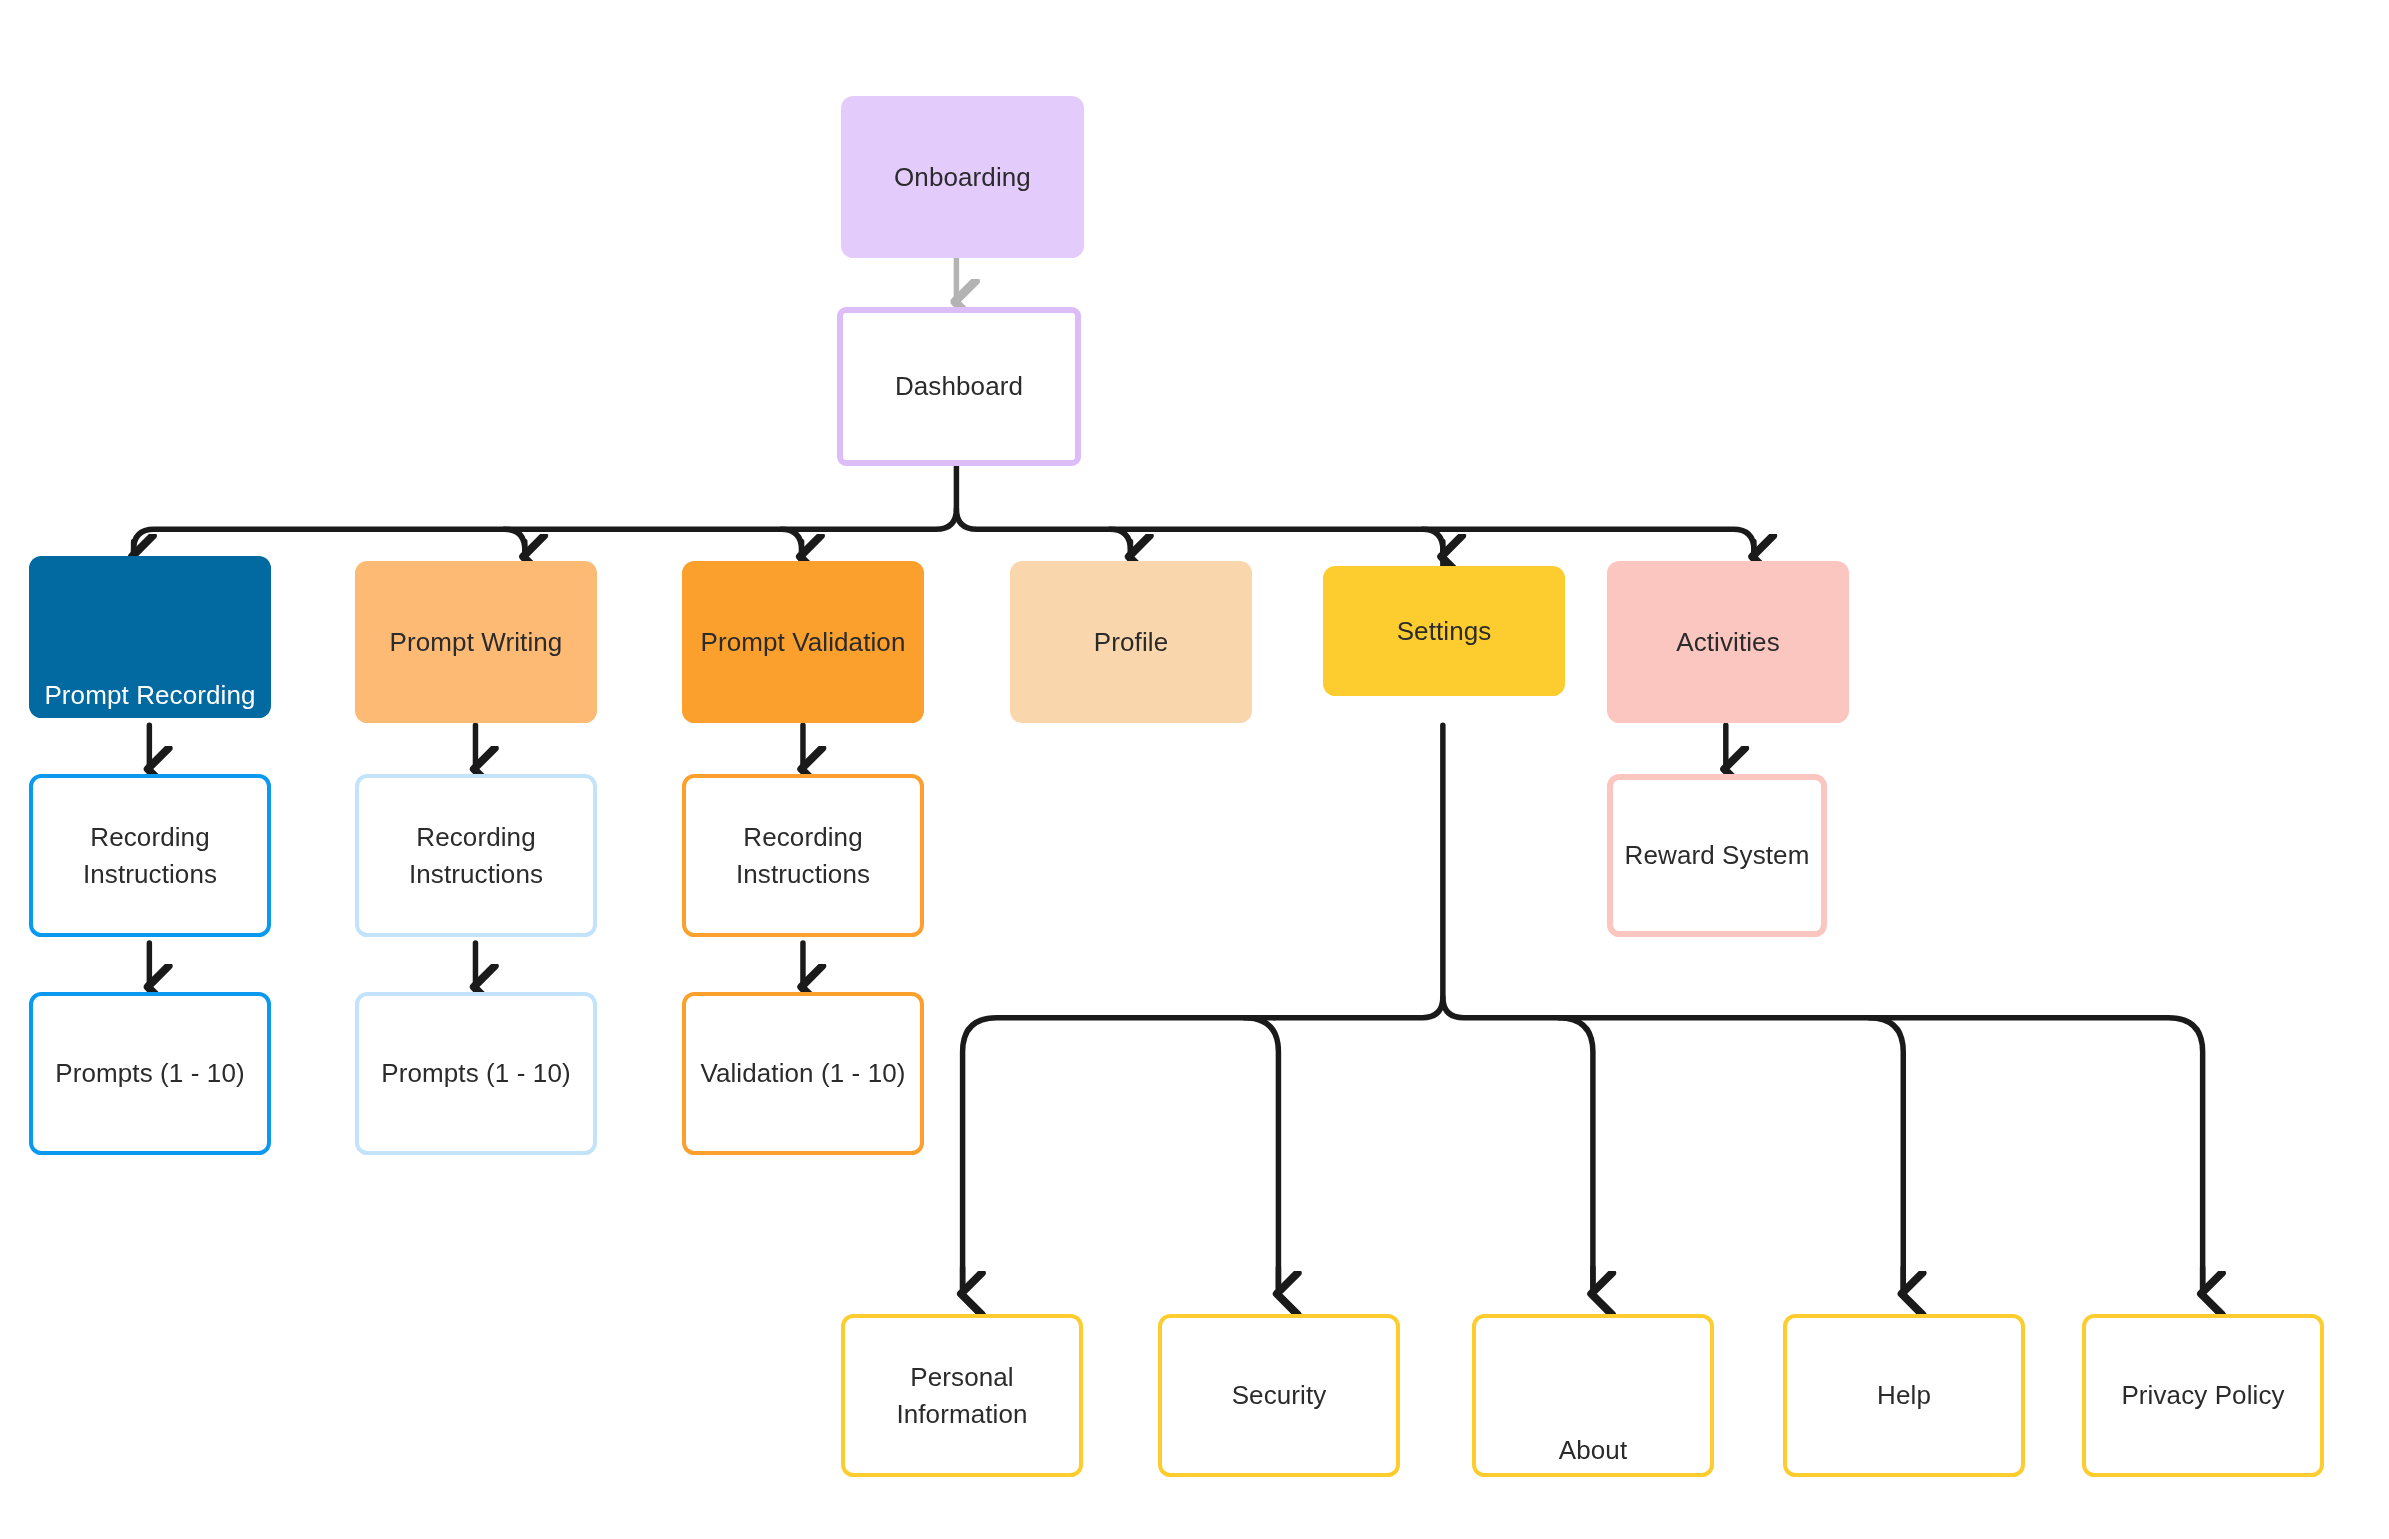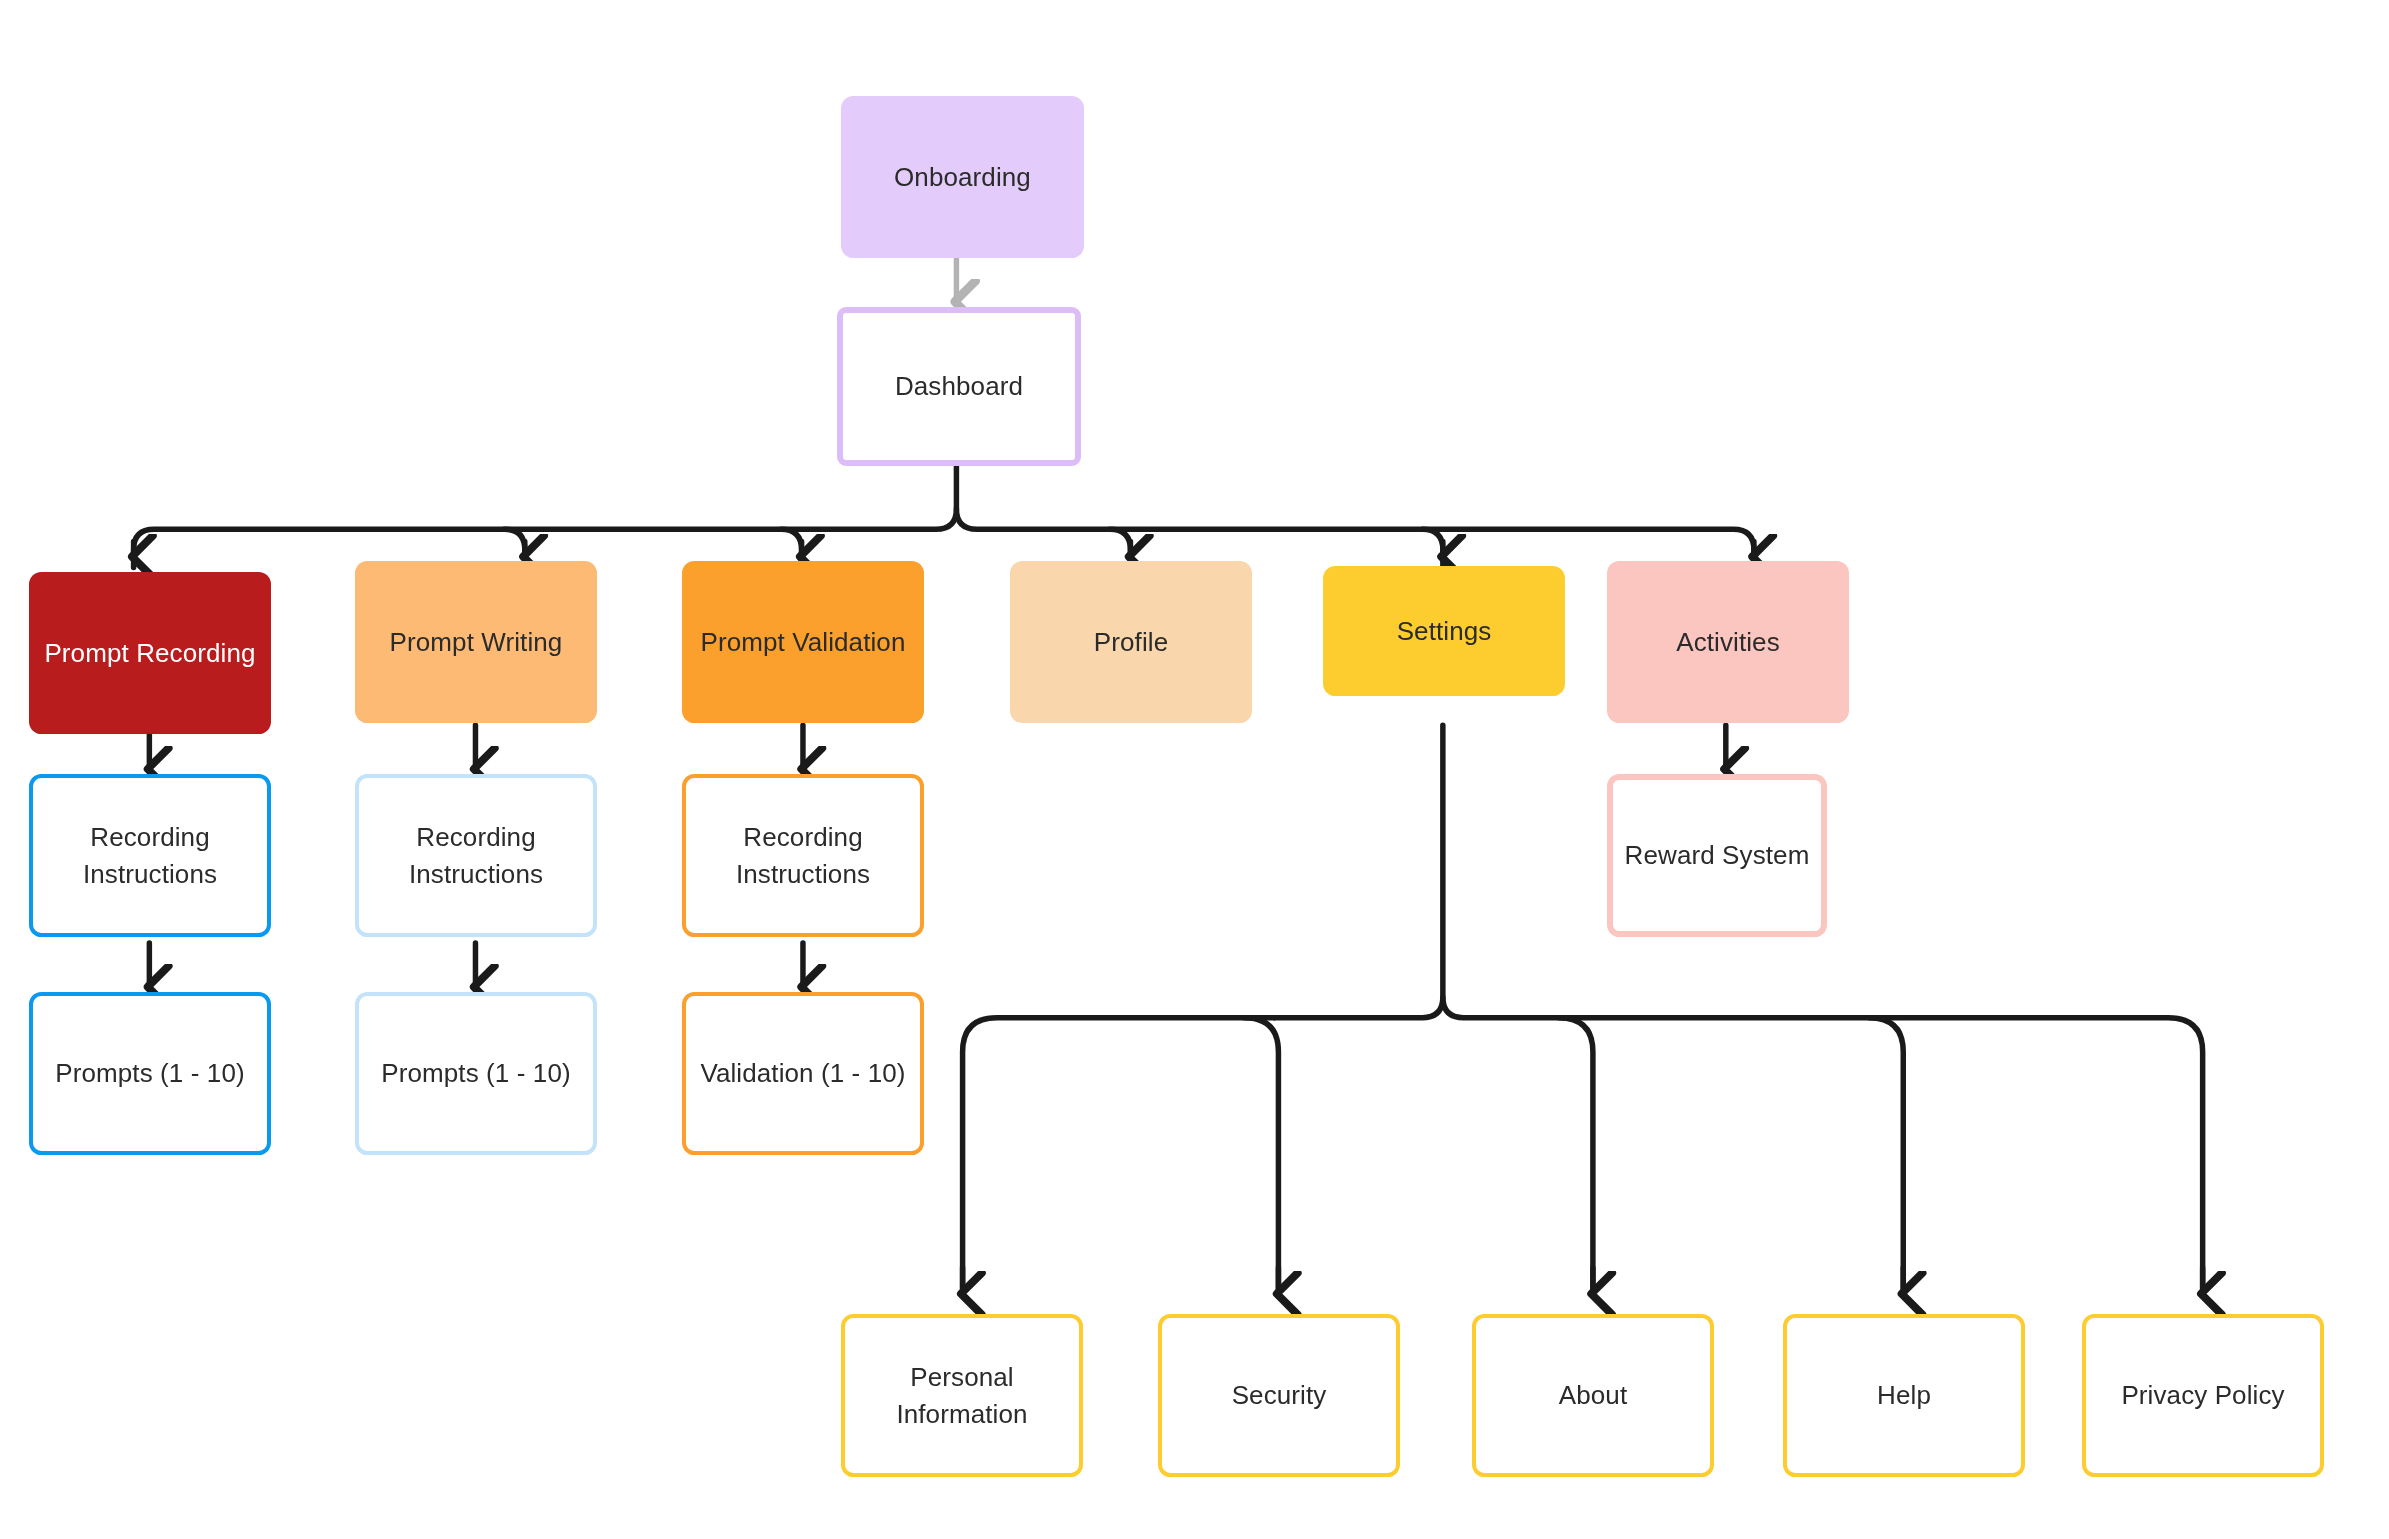--- a/index.html
+++ b/index.html
@@ -111,21 +111,21 @@
   </svg>
 
   <div class="node filled" style="left:841px; top:96px; width:243px; height:162px; background:#e3ccfb; color:#2b2b2b;">
     <span class="lbl">Onboarding</span>
   </div>
 
   <div class="node outlined" style="left:837px; top:307px; width:244px; height:159px; border-color:#ddbdf7; border-width:6.2px;border-radius:9px;">
     <span class="lbl">Dashboard</span>
   </div>
 
-  <div class="node filled" style="left:29px; top:572px; width:242px; height:162px; background:#b91c1c; color:#ffffff;">
+  <div class="node filled" style="left:29px; top:556px; width:242px; height:162px; background:#0369a1; color:#ffffff;align-items:flex-end;">
     <span class="lbl">Prompt Recording</span>
   </div>
 
   <div class="node filled" style="left:355px; top:561px; width:242px; height:162px; background:#fdba74; color:#2b2b2b;">
     <span class="lbl">Prompt Writing</span>
   </div>
 
   <div class="node filled" style="left:682px; top:561px; width:242px; height:162px; background:#fba02c; color:#2b2b2b;">
     <span class="lbl">Prompt Validation</span>
   </div>
@@ -171,21 +171,21 @@
   </div>
 
   <div class="node outlined" style="left:841px; top:1314px; width:242px; height:163px; border-color:#fdcd2f;">
     <span class="lbl">Personal Information</span>
   </div>
 
   <div class="node outlined" style="left:1158px; top:1314px; width:242px; height:163px; border-color:#fdcd2f;">
     <span class="lbl">Security</span>
   </div>
 
-  <div class="node outlined" style="left:1472px; top:1314px; width:242px; height:163px; border-color:#fdcd2f;">
+  <div class="node outlined" style="left:1472px; top:1314px; width:242px; height:163px; border-color:#fdcd2f;align-items:flex-end;">
     <span class="lbl">About</span>
   </div>
 
   <div class="node outlined" style="left:1783px; top:1314px; width:242px; height:163px; border-color:#fdcd2f;">
     <span class="lbl">Help</span>
   </div>
 
   <div class="node outlined" style="left:2082px; top:1314px; width:242px; height:163px; border-color:#fdcd2f;">
     <span class="lbl">Privacy Policy</span>
   </div>

